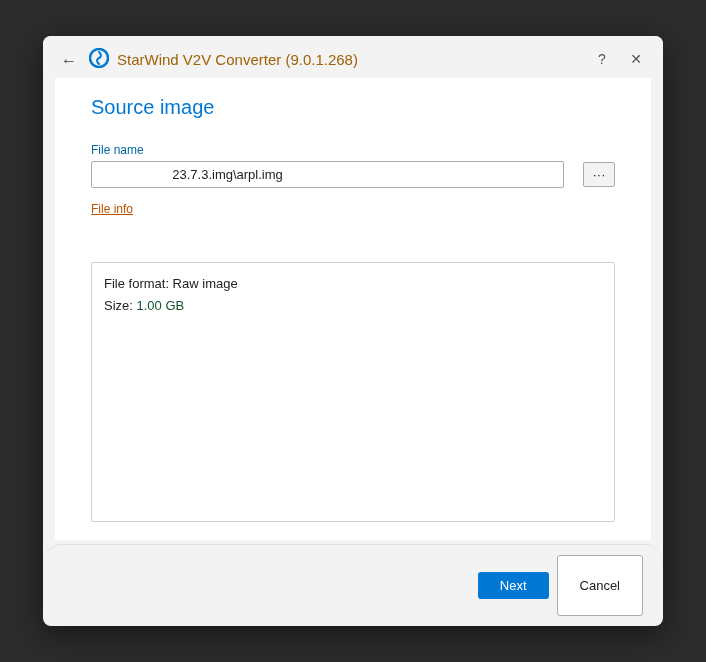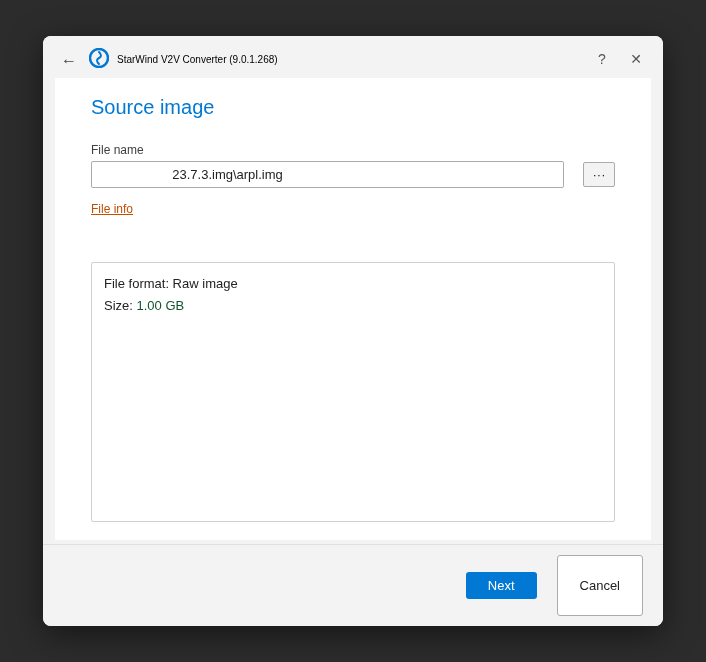--- a/index.html
+++ b/index.html
@@ -39,22 +39,22 @@
     .back-btn {
       background: none;
       border: none;
       cursor: pointer;
       font-size: 16px;
       color: #444;
       padding: 2px 4px;
       border-radius: 3px;
     }
     .title-text {
-      font-size: 10px;
-      color: #000000;
+      font-size: 15px;
+      color: #a16207;
     }
     .title-bar-right {
       display: flex;
       gap: 8px;
       align-items: center;
     }
     .title-btn {
       background: none;
       border: none;
       cursor: pointer;
@@ -76,21 +76,21 @@
       flex-direction: column;
     }
     .page-title {
       font-size: 20px;
       color: #0078d4;
       font-weight: 400;
       margin-bottom: 24px;
     }
     .field-label {
       font-size: 12px;
-      color: #404040;
+      color: #0369a1;
       margin-bottom: 4px;
       font-weight: 400;
     }
     .file-name-row {
       display: flex;
       align-items: center;
       gap: 19px;
       margin-bottom: 14px;
     }
     .file-name-input {
@@ -134,23 +134,24 @@
     }
     .file-info-size {
       color: #14532d;
     }
     .bottom-bar {
       background: #f3f3f3;
       display: flex;
       align-items: center;
       justify-content: flex-end;
       padding: 10px 20px;
-      gap: 20px;
+      gap: 8px;
       border-top: 1px solid #e0e0e0;
       margin-top: 4px;
+      border-radius: 19px;
     }
     .btn-next {
       background: #0078d4;
       color: white;
       border: none;
       border-radius: 3px;
       padding: 6px 22px;
       font-size: 13px;
       cursor: pointer;
     }

